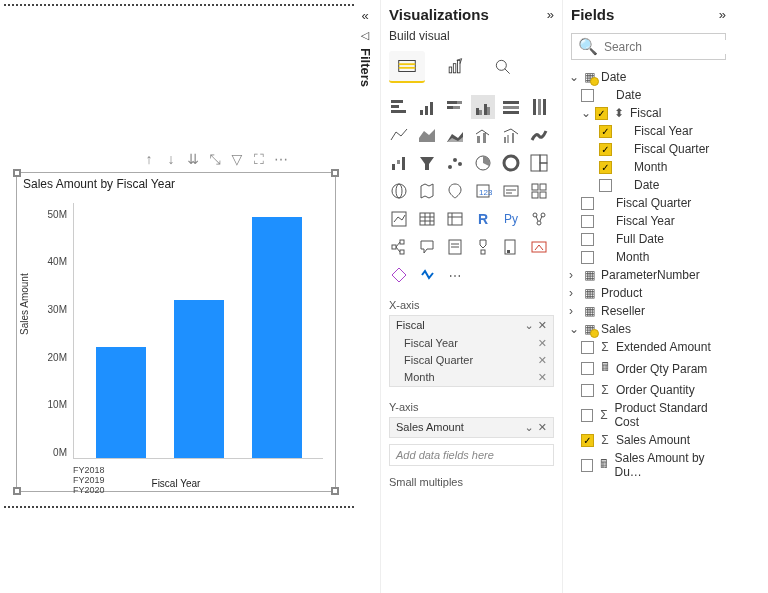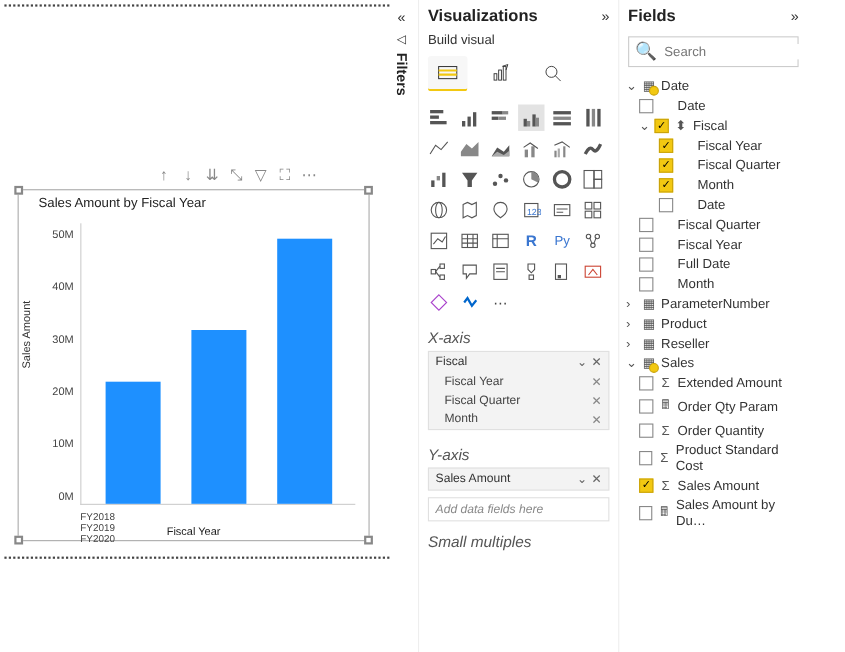--- a/index.html
+++ b/index.html
@@ -5,21 +5,21 @@
 * { box-sizing: border-box; margin: 0; padding: 0; font-family: "Segoe UI", Arial, sans-serif; }
 body { background: #fff; width: 768px; height: 593px; overflow: hidden; position: relative; }
 .canvas { position: absolute; left: 0; top: 0; width: 360px; height: 560px; }
 .canvas-border-top { position: absolute; left: 4px; top: 4px; width: 350px; border-top: 2px dotted #444; }
 .canvas-border-bottom { position: absolute; left: 4px; top: 506px; width: 350px; border-top: 2px dotted #444; }
 .visual-toolbar { position: absolute; left: 140px; top: 150px; display: flex; gap: 4px; }
 .visual-toolbar .tb { width: 18px; height: 18px; color: #888; cursor: pointer; display:flex; align-items:center; justify-content:center; font-size:14px; }
 .chart-box { position: absolute; left: 16px; top: 172px; width: 320px; height: 320px; border: 1px solid #aaa; background: #fff; }
 .chart-handle { position:absolute; width:8px; height:8px; border:2px solid #888; background:#fff; }
 .h-tl{left:-4px;top:-4px} .h-tr{right:-4px;top:-4px} .h-bl{left:-4px;bottom:-4px} .h-br{right:-4px;bottom:-4px}
-.chart-title { font-size: 12px; color: #222; padding: 4px 6px; margin-left: 12px; }
+.chart-title { font-size: 12px; color: #222; padding: 4px 6px; }
 .chart-area { position: relative; width: 100%; height: 280px; }
 .y-label { position: absolute; left: 2px; top: 140px; transform: rotate(-90deg); transform-origin: left top; font-size: 10px; color: #333; }
 .ticks { position:absolute; left:10px; top:0; width:40px; height:265px; }
 .tick { position:absolute; right:0; font-size:10px; color:#444; transform:translateY(-50%); }
 .plot { position:absolute; left:56px; top:8px; width:250px; height:256px; border-left:1px solid #ccc; border-bottom:1px solid #ccc; }
 .bar { position:absolute; bottom:0; width:50px; background:#1e90ff; }
 .xlabels { position:absolute; left:56px; top:270px; width:250px; display:flex; justify-content:space-around; font-size:9px; color:#444;flex-direction:column; }
 .xaxis-title { text-align:center; font-size:10px; color:#222; margin-top:2px; position:absolute; bottom:2px; width:100%; }
 
 .filters-rail { position:absolute; left:353px; top:4px; width:24px; height:560px; display:flex; flex-direction:column; align-items:center; padding-top:4px; gap:6px; }
@@ -32,21 +32,21 @@
 .panel-head .title { font-size:15px; font-weight:600; color:#222; }
 .panel-head .exp { font-size:13px; color:#333; cursor:pointer; }
 .sub { font-size:12px; color:#333; padding:0 8px 4px; }
 .mode-row { display:flex; gap:12px; padding:4px 8px 8px; }
 .mode-btn { width:36px; height:32px; display:flex; align-items:center; justify-content:center; border-radius:3px; cursor:pointer; }
 .mode-btn.sel { border-bottom:2px solid #f2c811; background:#f7f7f7; }
 .gallery { padding:4px 6px; display:grid; grid-template-columns: repeat(6, 24px); gap:4px; }
 .g { width:24px; height:24px; display:flex; align-items:center; justify-content:center; font-size:13px; color:#444; border:1px solid transparent; cursor:pointer; }
 .g.sel { background:#e3e3e3; }
 .g svg { width:18px; height:18px; }
-.well-sec { padding:8px 8px 2px; font-size:14px; color:#555;font-style:italic; }
+.well-sec { padding:8px 8px 2px; font-size:11px; color:#555; }
 .well { margin:2px 8px 6px; background:#f3f3f3; border:1px solid #e0e0e0; font-size:11px; }
 .well-head { display:flex; justify-content:space-between; padding:3px 6px; color:#333; }
 .well-head .acts { display:flex; gap:4px; color:#666; }
 .well-item { display:flex; justify-content:space-between; padding:2px 6px 2px 14px; color:#444; }
 .well-item .rm { color:#888; cursor:pointer; }
 .well-empty { margin:2px 8px; border:1px solid #e0e0e0; background:#fff; padding:4px 6px; font-size:11px; color:#888;font-style:italic; }
 
 .fields-panel { position:absolute; left:562px; top:0; width:172px; height:593px; border-left:1px solid #eee; }
 .search { margin:4px 8px 6px; border:1px solid #ccc; display:flex; align-items:center; padding:3px 6px; gap:6px; }
 .search input { border:none; outline:none; font-size:12px; flex:1; }

